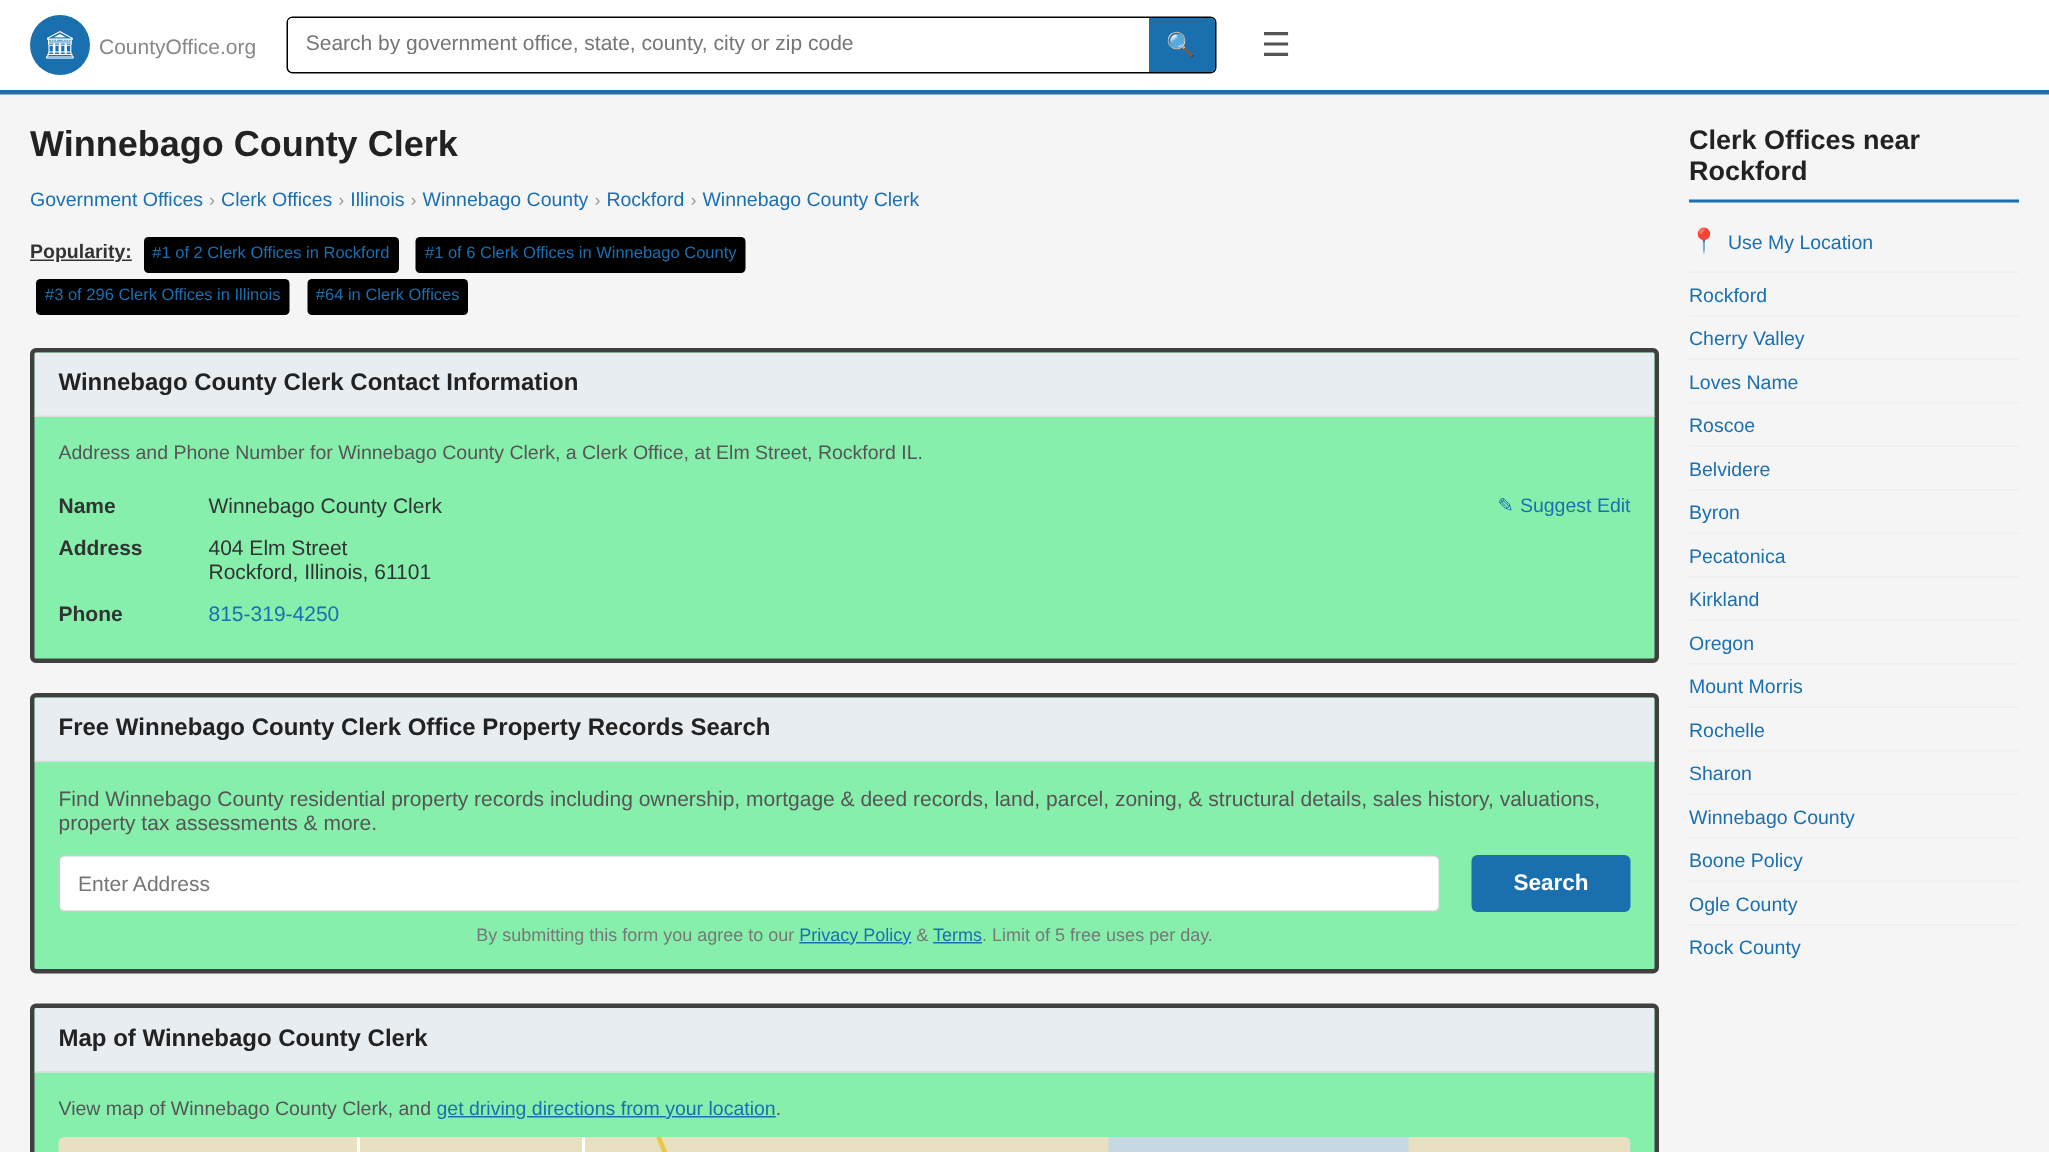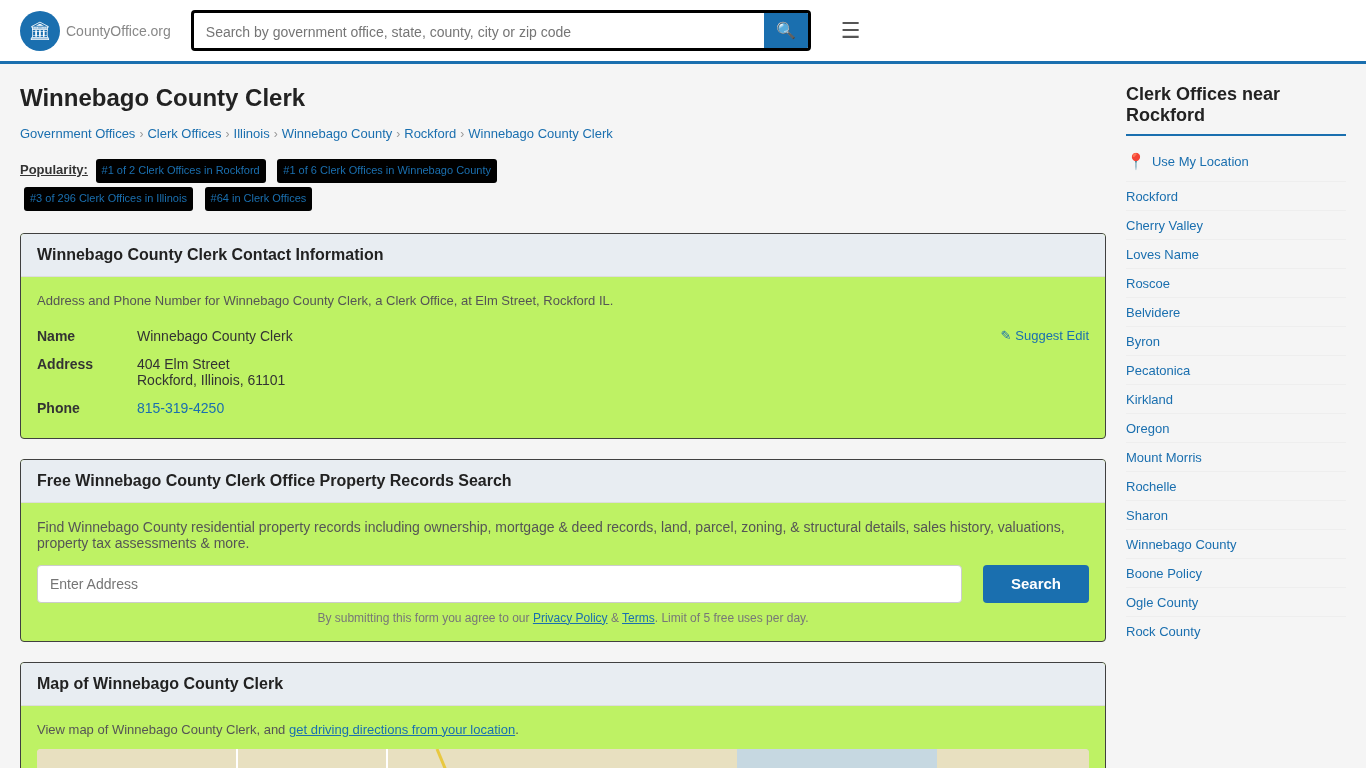--- a/index.html
+++ b/index.html
@@ -38,22 +38,22 @@
     }
     .logo-text span {
       color: #888;
       font-weight: normal;
       font-size: 14px;
     }
     .search-container {
       flex: 1;
       max-width: 620px;
       display: flex;
-      align-items: flex-end;
-      border: 3px solid #000000;
+      align-items: flex-start;
+      border: 1px solid #000000;
       border-radius: 4px;
       background: #fff;
       overflow: hidden;
     }
     .search-container input {
       flex: 1;
       border: none;
       outline: none;
       padding: 8px 12px;
       font-size: 14px;
@@ -128,24 +128,24 @@
       background: #000000;
       color: #1a6faf;
       border-radius: 3px;
       padding: 2px 6px;
       margin: 2px 4px;
       font-size: 11px;
     }
 
     
     .section-box {
-      border: 1px solid #404040;
+      border: 3px solid #404040;
       border-radius: 4px;
       margin-bottom: 20px;
-      background: #bef264;
+      background: #86efac;
       overflow: hidden;
     }
     .section-header {
       background: #e8edf2;
       padding: 12px 16px;
       font-size: 16px;
       font-weight: bold;
       color: #222;
       border-bottom: 1px solid #ddd;
     }

